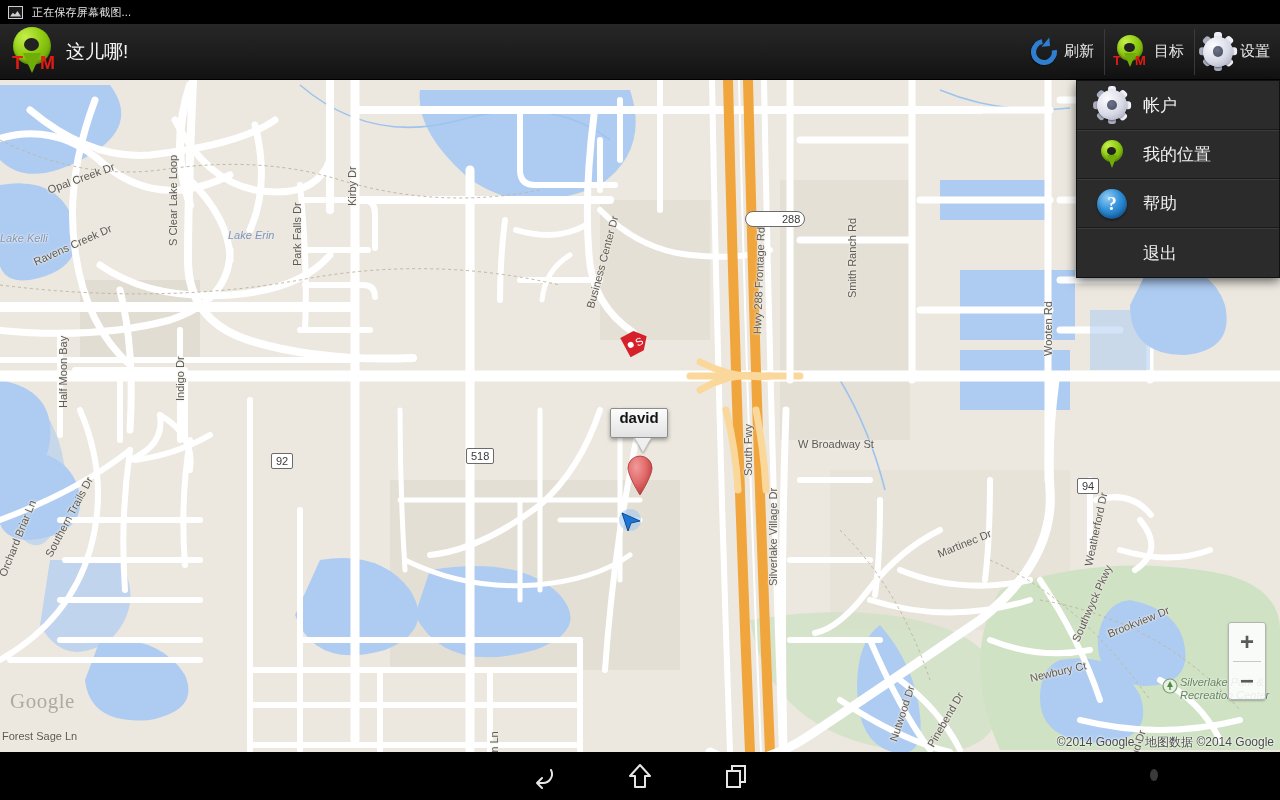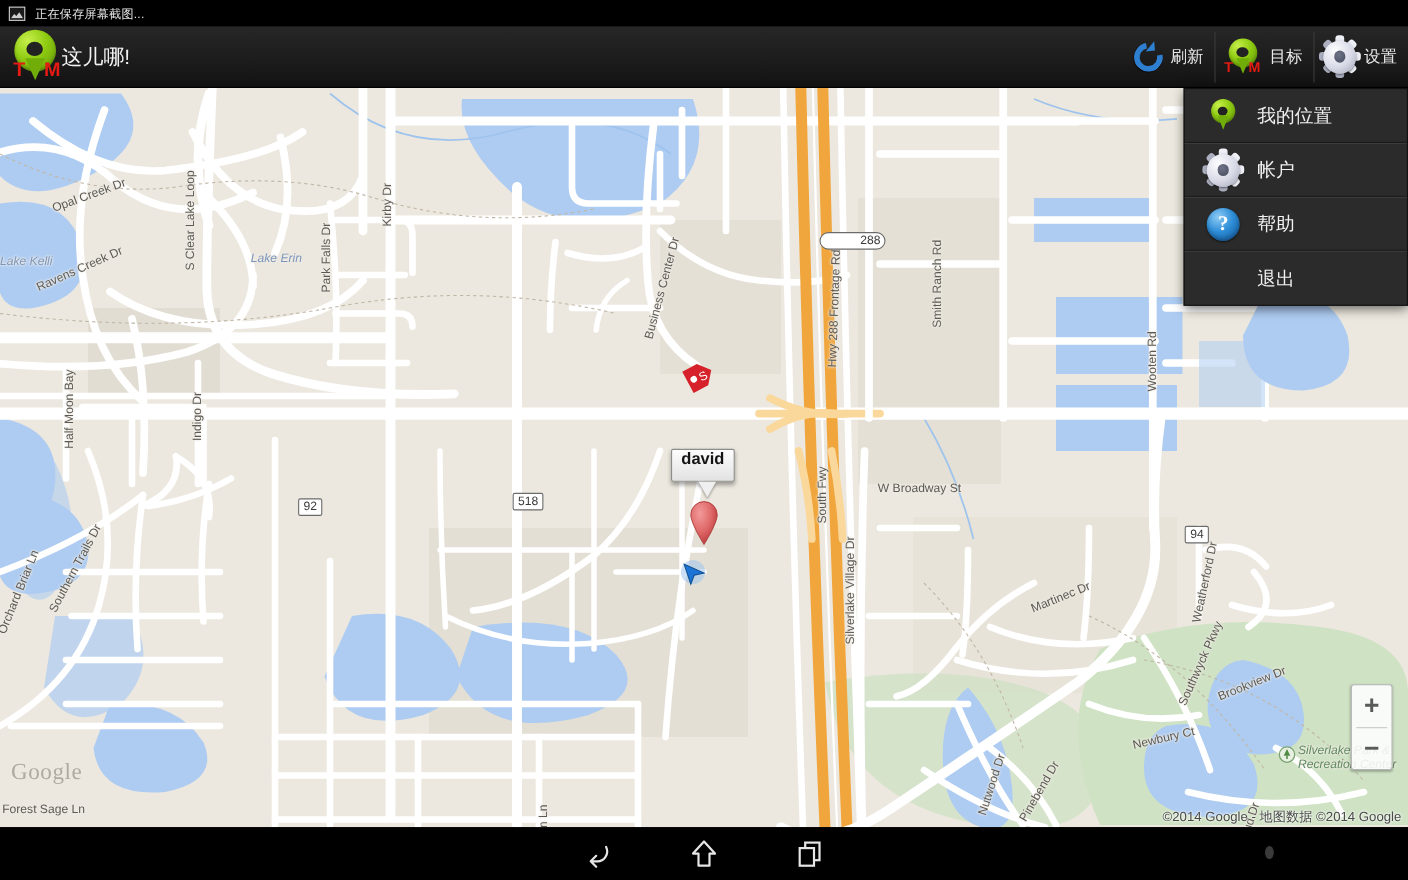--- a/index.html
+++ b/index.html
@@ -28,21 +28,21 @@
   #status-text { color: #e6e6e6; font-size: 11px; letter-spacing: .2px; }
 
   
   #action-bar {
     position: absolute; top: 24px; left: 0; width: 1280px; height: 56px;
     background: linear-gradient(to bottom, #272727 0%, #1d1d1d 52%, #121212 100%);
     border-bottom: 1px solid #000;
     display: flex; align-items: center;
   }
   #app-logo { width: 46px; margin-left: 10px; height: 50px; position: relative; flex: none; }
-  #app-title { color: #f2f2f2; font-size: 19px; }
+  #app-title { color: #f2f2f2; font-size: 19px; margin-left: 10px; }
   #bar-actions { margin-left: auto; display: flex; align-items: center; height: 42px; }
   .bar-action {
     display: flex; align-items: center; height: 46px; padding: 0 10px 0 8px;
     border-left: 1px solid #3a3a3a; gap: 7px;
   }
   .bar-action:first-child { border-left: none; }
   .bar-action .lbl { color: #e9e9e9; font-size: 15px; }
 
   
   .pin { position: relative; display: inline-block; }
@@ -571,45 +571,45 @@
     </div>
 
     <div id="google-watermark">Google</div>
     <div id="attribution">©2014 Google - 地图数据 ©2014 Google</div>
   </div>
 
   <div id="overflow-menu">
 
     <div class="menu-item">
       <span class="mi-ico">
-        <span class="pin" style="width:26px;height:30px;">
-          <span class="head" style="width:22px;height:22px;left:2px;top:0;"></span>
-          <span class="hole" style="width:9px;height:8px;left:8px;top:7px;"></span>
-          <span class="tail" style="left:8px;top:15px;border-left-width:5px;border-right-width:5px;border-top-width:13px;"></span>
-        </span>
-      </span>
-      <span class="mi-label">我的位置</span>
-    </div>
-
-    <div class="menu-item">
-      <span class="mi-ico">
         <span class="gear" style="width:30px;height:30px;">
           <span class="tooth" style="transform:rotate(0deg)"></span>
           <span class="tooth" style="transform:rotate(45deg)"></span>
           <span class="tooth" style="transform:rotate(90deg)"></span>
           <span class="tooth" style="transform:rotate(135deg)"></span>
           <span class="g-body"></span>
           <span class="g-hole"></span>
         </span>
       </span>
       <span class="mi-label">帐户</span>
     </div>
 
     <div class="menu-item">
       <span class="mi-ico">
+        <span class="pin" style="width:26px;height:30px;">
+          <span class="head" style="width:22px;height:22px;left:2px;top:0;"></span>
+          <span class="hole" style="width:9px;height:8px;left:8px;top:7px;"></span>
+          <span class="tail" style="left:8px;top:15px;border-left-width:5px;border-right-width:5px;border-top-width:13px;"></span>
+        </span>
+      </span>
+      <span class="mi-label">我的位置</span>
+    </div>
+
+    <div class="menu-item">
+      <span class="mi-ico">
         <span class="help-ico">?</span>
       </span>
       <span class="mi-label">帮助</span>
     </div>
 
     <div class="menu-item no-icon">
       <span class="mi-label">退出</span>
     </div>
   </div>
 

